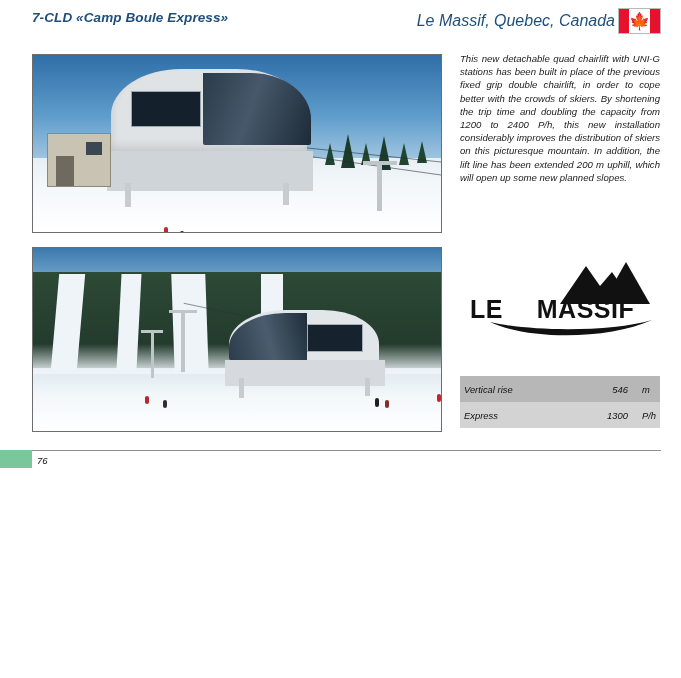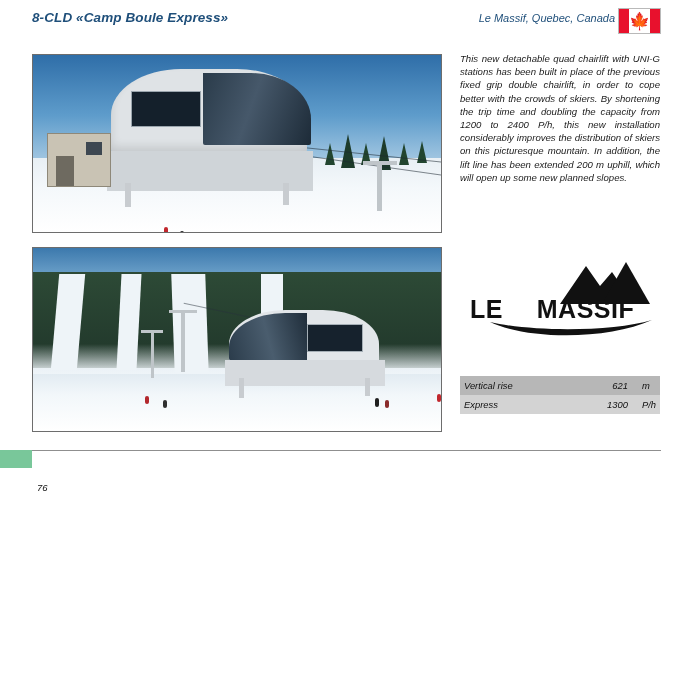--- a/index.html
+++ b/index.html
@@ -28,21 +28,21 @@
     font-style: italic;
     font-weight: bold;
     color: #1f4f7a;
     letter-spacing: 0.1px;
     white-space: nowrap;
   }
   .location {
     position: absolute;
     right: 66px;
     top: 12px;
-    font-size: 11px;
+    font-size: 16px;
     font-style: italic;
     color: #1f4f7a;
     white-space: nowrap;
   }
   .flag {
     position: absolute;
     right: 20px;
     top: 8px;
     width: 41px;
     height: 24px;
@@ -305,21 +305,21 @@
   
   .spec-table {
     position: absolute;
     left: 460px;
     top: 376px;
     width: 200px;
     border-collapse: collapse;
     font-size: 9.4px;
     font-style: italic;
   }
-  .spec-table tr { height: 19px; }
+  .spec-table tr { height: 26px; }
   .spec-table tr:nth-child(odd) { background: #b7b7b7; }
   .spec-table tr:nth-child(even) { background: #d3d3d3; }
   .spec-table td {
     padding: 0 4px;
     color: #101010;
     white-space: nowrap;
   }
   .spec-table td.label { text-align: left; width: 108px; }
   .spec-table td.value { text-align: right; width: 50px; }
   .spec-table td.unit { text-align: left; padding-left: 10px; }
@@ -341,29 +341,28 @@
     height: 1px;
     background: #8f8f8f;
   }
   .page-number {
     position: absolute;
     left: 37px;
     top: 455px;
     font-size: 9.5px;
     font-style: italic;
     color: #111111;
-    margin-top: 27px;
   }
 </style>
 </head>
 <body>
 
 <div class="page">
 
-  <div class="page-title">8-CLD «Camp Boule Express»</div>
+  <div class="page-title">7-CLD «Camp Boule Express»</div>
   <div class="location">Le Massif, Quebec, Canada</div>
 
   <div class="flag">
     <div class="bar left"></div>
     <div class="bar right"></div>
     <div class="leaf">🍁</div>
   </div>
 
   <div class="photo photo-top">
     <div class="sky"></div>
@@ -446,21 +445,21 @@
     </div>
     <svg class="logo-swoosh" viewBox="0 0 166 22">
       <path d="M2 4 C40 22 120 22 164 2 C124 14 44 14 2 4 Z" fill="#111111"></path>
     </svg>
   </div>
 
   <table class="spec-table">
     <tbody>
         <tr>
       <td class="label">Vertical rise</td>
-      <td class="value">621</td>
+      <td class="value">546</td>
       <td class="unit">m</td>
     </tr>
     <tr>
       <td class="label">Express</td>
       <td class="value">1300</td>
       <td class="unit">P/h</td>
     </tr>
   </tbody>
     </table>
 

